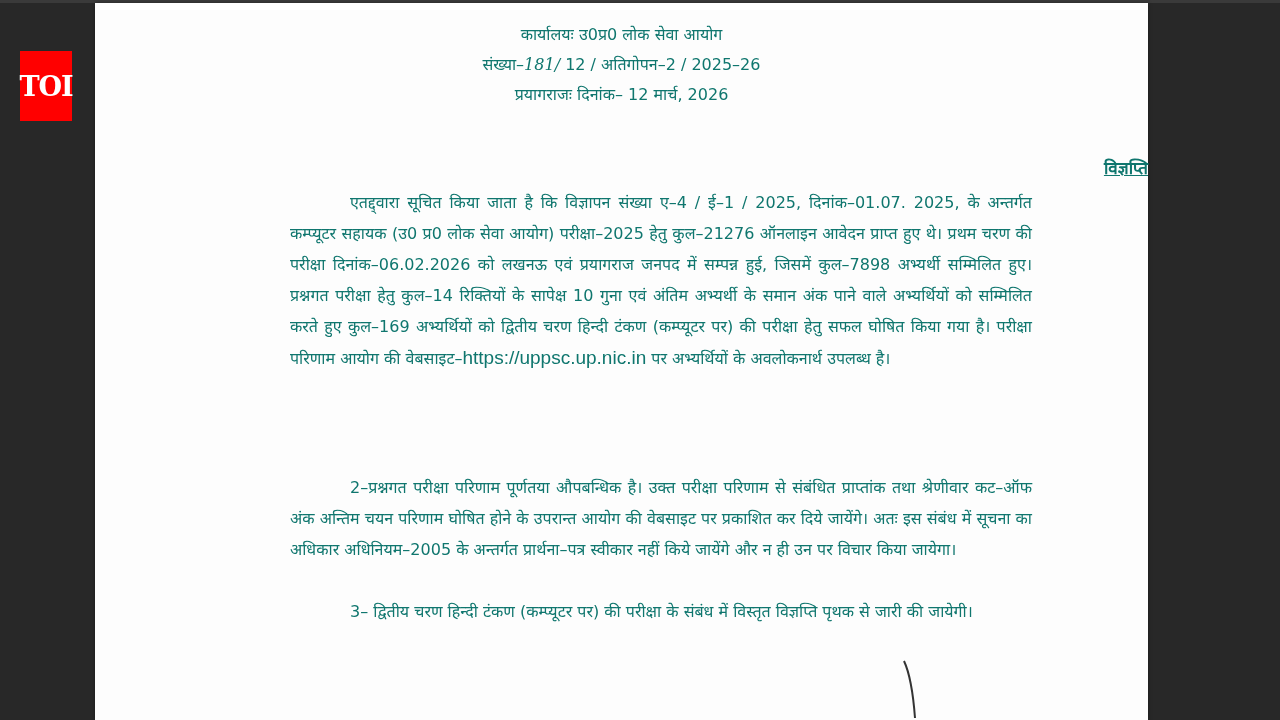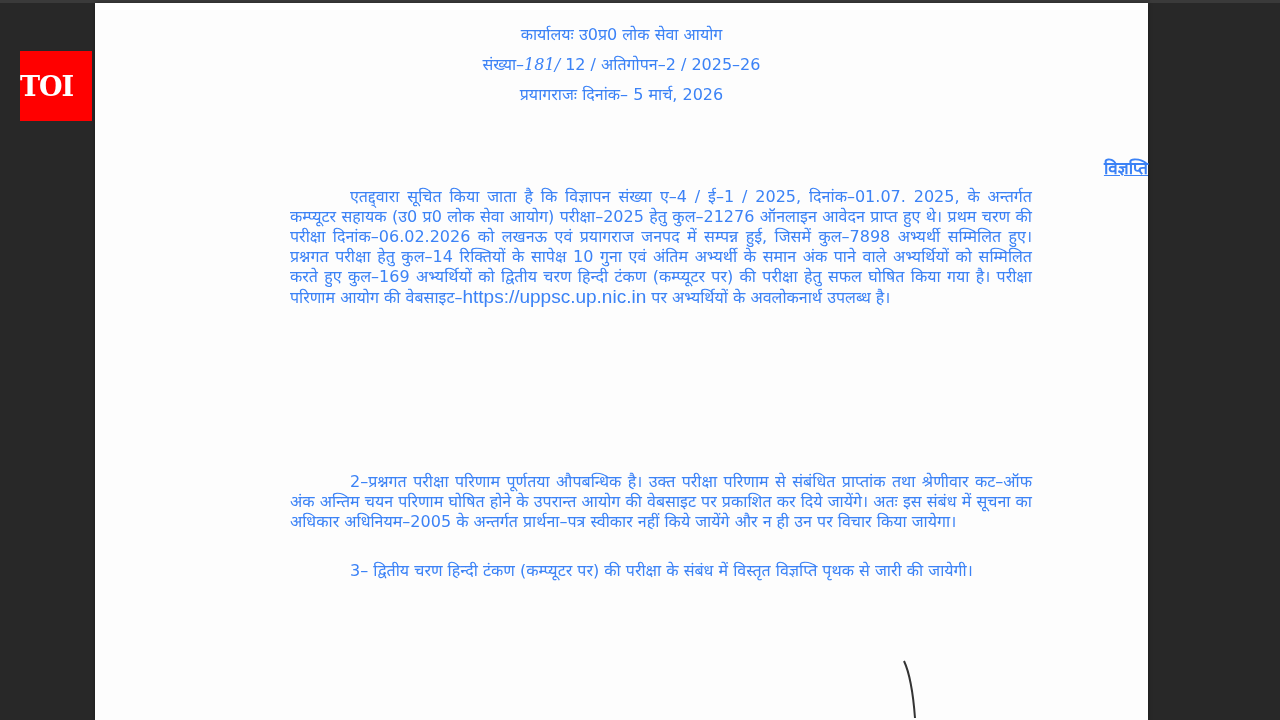--- a/index.html
+++ b/index.html
@@ -3,66 +3,66 @@
 <meta charset="utf-8">
 <style>
   html, body { margin: 0; padding: 0; }
   body {
     width: 1280px; height: 720px; overflow: hidden;
     background: #282828; position: relative;
     font-family: "DejaVu Sans", sans-serif;
   }
   .top-strip { position: absolute; left: 0; top: 0; width: 1280px; height: 3px; background: #3a3a3a; }
   .logo {
-    position: absolute; left: 20px; top: 51px; width: 72px; height: 70px;
-    background: #ff0000; color: #fff; display: flex; align-items: center; 
+    position: absolute; left: 20px; top: 51px; width: 52px; height: 70px;
+    background: #ff0000; color: #fff; display: flex; align-items: center; justify-content: center;
     font-family: "DejaVu Serif", serif; font-weight: bold; font-size: 27px; letter-spacing: -1px;
   }
   .page {
     position: absolute; left: 95px; top: 3px; width: 1053px; height: 717px;
-    background: #fdfdfd; color: #3b82f6;
+    background: #fdfdfd; color: #0f766e;
     box-shadow: 0 0 4px rgba(0,0,0,0.4);
   }
   .header { position: absolute; left: 0; width: 100%; text-align: center; font-size: 16px; }
   .h1 { top: 20px; }
   .h2 { top: 50px; }
   .h3 { top: 80px; }
   .ref-hand { font-style: italic; font-family: "DejaVu Serif", serif; }
   .title {
     position: absolute; top: 153px; left: 0; width: 100%; text-align: right;
     font-size: 17px; font-weight: bold; text-decoration: underline;
   }
   .para {
     position: absolute; left: 195px; width: 742px;
-    font-size: 16px; line-height: 20px; text-align: justify; text-align-last: left;
+    font-size: 16px; line-height: 31px; text-align: justify; text-align-last: left;
   }
   .p1 { top: 168px; }
   .p2 { top: 437px; margin-top: 32px; }
-  .p3 { top: 558px; }
+  .p3 { top: 593px; }
   .indent { display: inline-block; width: 60px; }
   .url { font-family: "Liberation Sans", sans-serif; font-size: 19px; }
   .mark {
     position: absolute; left: 808px; top: 657px; width: 14px; height: 60px;
   }
 </style>
 </head>
 <body>
 
 <div class="top-strip"></div>
 
 <div class="logo">
   <span>TOI</span>
 </div>
 
 <div class="page">
   <div class="header h1">कार्यालयः उ0प्र0 लोक सेवा आयोग</div>
   <div class="header h2">
     <span>संख्या–</span><span class="ref-hand">181/</span><span> 12 / अतिगोपन–2 / 2025–26</span>
   </div>
-  <div class="header h3">प्रयागराजः दिनांक–  5 मार्च, 2026</div>
+  <div class="header h3">प्रयागराजः दिनांक–  12 मार्च, 2026</div>
 
   <div class="title">विज्ञप्ति</div>
 
   <div class="para p1" style="top:184px;">
     <span class="indent"></span><span>एतद्द्वारा सूचित किया जाता है कि विज्ञापन संख्या ए–4 / ई–1 / 2025, दिनांक–01.07. 2025, के अन्तर्गत कम्प्यूटर सहायक (उ0 प्र0 लोक सेवा आयोग) परीक्षा–2025 हेतु कुल–21276 ऑनलाइन आवेदन प्राप्त हुए थे। प्रथम चरण की परीक्षा दिनांक–06.02.2026 को लखनऊ एवं प्रयागराज जनपद में सम्पन्न हुई, जिसमें कुल–7898 अभ्यर्थी सम्मिलित हुए। प्रश्नगत परीक्षा हेतु कुल–14 रिक्तियों के सापेक्ष 10 गुना एवं अंतिम अभ्यर्थी के समान अंक पाने वाले अभ्यर्थियों को सम्मिलित करते हुए कुल–169 अभ्यर्थियों को द्वितीय चरण हिन्दी टंकण (कम्प्यूटर पर) की परीक्षा हेतु सफल घोषित किया गया है। परीक्षा परिणाम आयोग की वेबसाइट–</span><span class="url">https://uppsc.up.nic.in</span><span> पर अभ्यर्थियों के अवलोकनार्थ उपलब्ध है।</span>
   </div>
 
   <div class="para p2">
     <span class="indent"></span><span>2–प्रश्नगत परीक्षा परिणाम पूर्णतया औपबन्धिक है। उक्त परीक्षा परिणाम से संबंधित प्राप्तांक तथा श्रेणीवार कट–ऑफ अंक अन्तिम चयन परिणाम घोषित होने के उपरान्त आयोग की वेबसाइट पर प्रकाशित कर दिये जायेंगे। अतः इस संबंध में सूचना का अधिकार अधिनियम–2005 के अन्तर्गत प्रार्थना–पत्र स्वीकार नहीं किये जायेंगे और न ही उन पर विचार किया जायेगा।</span>
   </div>

